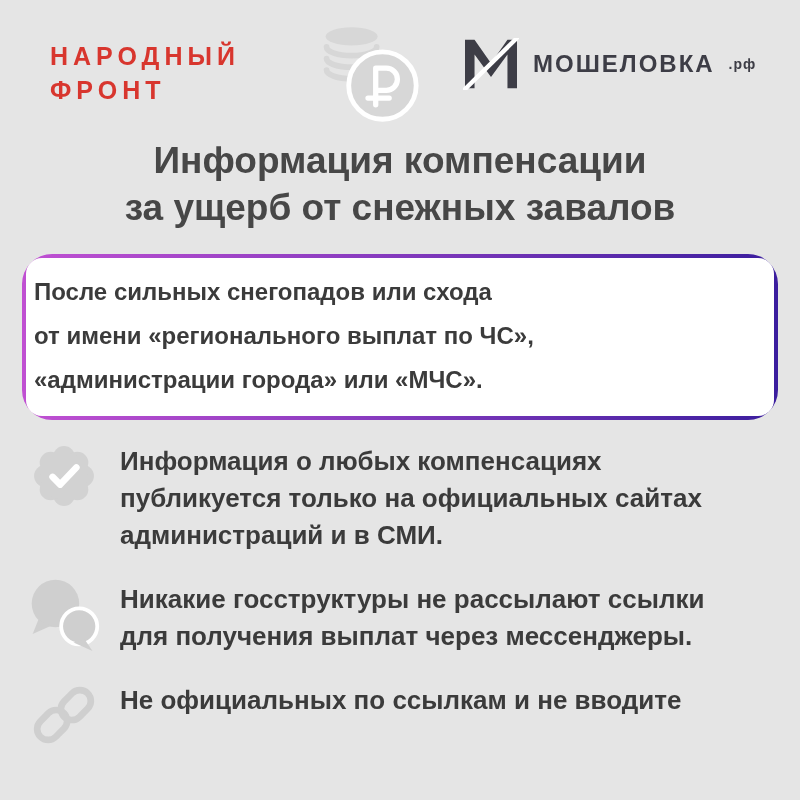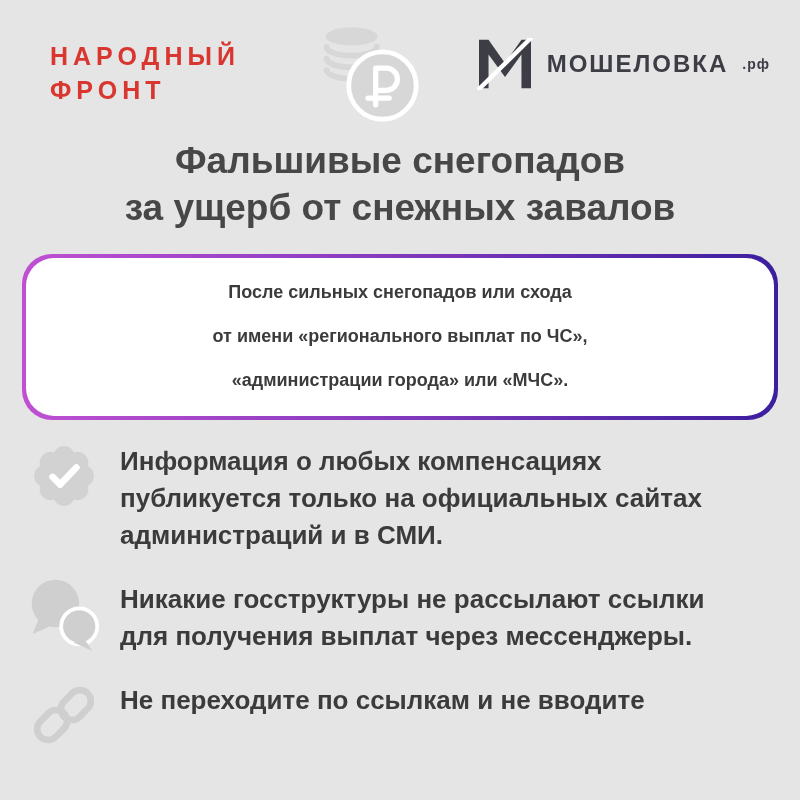--- a/index.html
+++ b/index.html
@@ -5,34 +5,34 @@
   html,body{margin:0;padding:0;background:#ffffff;}
   body{width:800px;height:800px;font-family:"Liberation Sans","DejaVu Sans",sans-serif;color:#3c3c3c;}
   .page{position:relative;width:800px;height:800px;overflow:hidden;background:#e5e5e5;}
 
   
   .header{display:grid;grid-template-columns:1fr auto 1fr;align-items:flex-start;padding:20px 30px 0 50px;height:104px;}
   .nf-logo{color:#d8362e;font-weight:700;font-size:25px;letter-spacing:5px;line-height:1.35;padding-top:20px;white-space:nowrap;}
   .nf-logo .nf-line{display:block;}
   .coin-wrap{transform:translateX(-42px);}
   .coin-wrap svg{display:block;}
-  .mosh-logo{display:flex;align-items:center;justify-content:flex-end;gap:14px;padding-top:18px;}
+  .mosh-logo{display:flex;align-items:center;justify-content:flex-start;gap:14px;padding-top:18px;}
   .mosh-logo svg{display:block;}
   .mosh-name{font-size:24px;font-weight:700;color:#3d3d46;letter-spacing:2px;white-space:nowrap;}
   .mosh-tld{font-size:14px;font-weight:700;color:#3d3d46;letter-spacing:1px;}
 
   
   .title{margin:14px 0 0;text-align:center;font-size:37px;font-weight:700;color:#474747;line-height:1.27;}
   .title span{display:block;}
 
   
   .warning-wrap{margin:22px 22px 0;border-radius:30px;padding:4px;
     background:linear-gradient(90deg,#c050d2 0%,#8a3cc0 45%,#3b1e9e 100%);}
-  .warning-inner{background:#ffffff;border-radius:28px;padding:12px 8px 14px;text-align:center;
-    font-size:18px;font-weight:700;color:#3b3b3b;}
+  .warning-inner{background:#ffffff;border-radius:16px;padding:12px 8px 14px;
+    font-size:24px;font-weight:700;color:#3b3b3b;}
   .warning-inner .line{display:block;line-height:44px;}
 
   
   .tips{margin:18px 26px 0 26px;}
   .tip{display:flex;align-items:flex-start;gap:18px;margin-bottom:22px;}
   .tip-icon{flex:0 0 76px;width:76px;}
   .tip-icon svg{display:block;}
   .tip-text{font-size:26px;font-weight:700;color:#3b3b3b;line-height:37px;padding-top:5px;}
   .tip-text .line{display:block;}
 </style>
@@ -68,21 +68,21 @@
           <path d="M2 58 V2 H13 L32 29 L51 2 H62 V58 H51 V19 L32 45 L13 19 V58 Z" fill="#3d3d46"></path>
           <line x1="-3" y1="64" x2="67" y2="-5" stroke="#ffffff" stroke-width="5"></line>
         </svg>
       </span>
       <span class="mosh-name">МОШЕЛОВКА</span>
       <span class="mosh-tld">.рф</span>
     </div>
   </header>
 
   <h1 class="title">
-    <span>Фальшивые снегопадов</span>
+    <span>Информация компенсации</span>
     <span>за ущерб от снежных завалов</span>
   </h1>
 
   <div class="warning-wrap">
     <div class="warning-inner">
       <span class="line">После сильных снегопадов или схода</span>
       <span class="line">от имени «регионального выплат по ЧС»,</span>
       <span class="line">«администрации города» или «МЧС».</span>
     </div>
   </div>
@@ -131,18 +131,18 @@
     <article class="tip">
       <div class="tip-icon">
         <svg width="76" height="76" viewBox="0 0 80 80" aria-hidden="true">
           <g fill="none" stroke="#cfcfcf" stroke-width="7">
             <rect x="16" y="33" width="23" height="35" rx="11.5" transform="rotate(45 27.5 50.5)"></rect>
             <rect x="41" y="12" width="23" height="35" rx="11.5" transform="rotate(45 52.5 29.5)"></rect>
           </g>
         </svg>
       </div>
       <div class="tip-text">
-        <span class="line">Не переходите по ссылкам и не вводите</span>
+        <span class="line">Не официальных по ссылкам и не вводите</span>
       </div>
     </article>
 
   </section>
 </div>
 
 </body></html>

